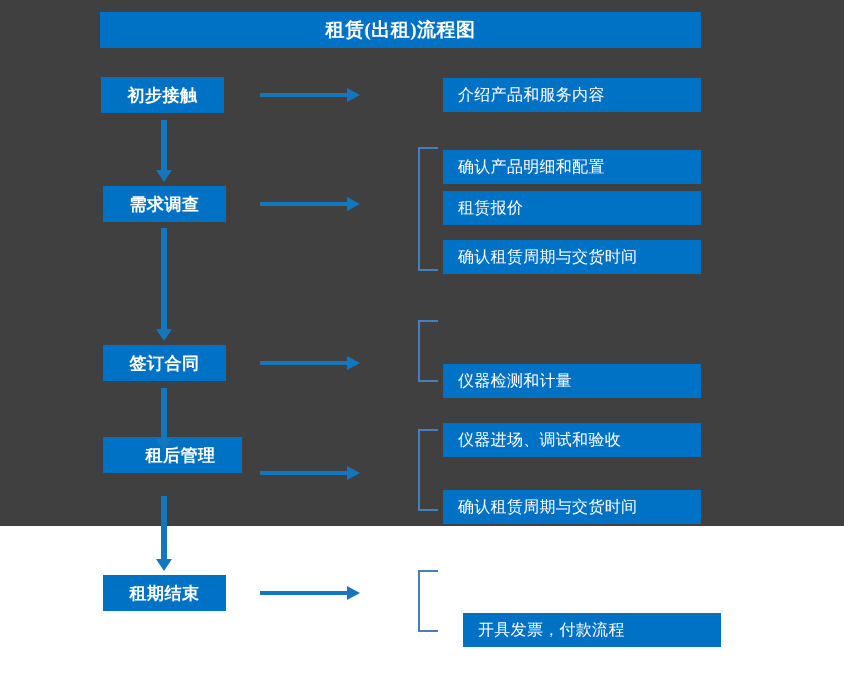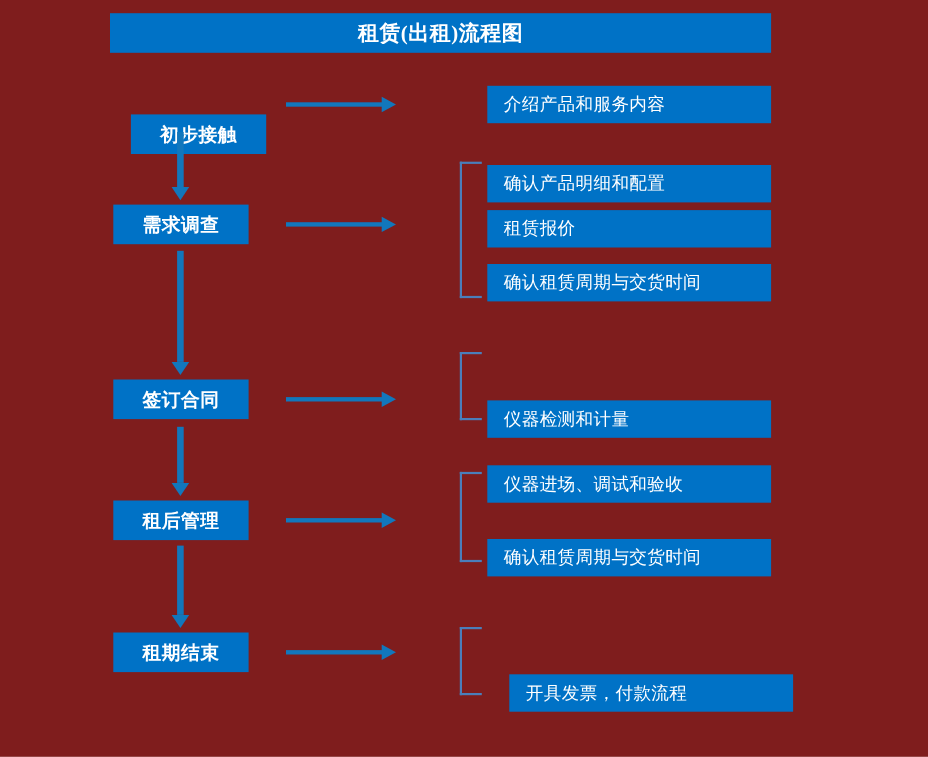--- a/index.html
+++ b/index.html
@@ -10,22 +10,22 @@
   body {
     width: 844px;
     height: 688px;
     font-family: "Liberation Serif", "DejaVu Serif", serif;
     overflow: hidden;
   }
 
   #canvas {
     position: relative;
     width: 844px;
-    height: 688px;
-    background: #7f1d1d;
+    height: 526px;
+    background: #404040;
     text-align: center;
   }
 
   
   .title-bar {
     position: absolute;
     left: 100px;
     top: 12px;
     width: 601px;
     height: 36px;
@@ -130,27 +130,27 @@
     box-sizing: border-box;
   }
 </style>
 </head>
 <body>
 
 <div id="canvas">
 
   <div class="title-bar">租赁(出租)流程图</div>
 
-  <div class="stage-box" style="left:119px; top:77px;margin-top:27px;">初步接触</div>
+  <div class="stage-box" style="left:101px; top:77px;">初步接触</div>
 
   <div class="stage-box" style="left:103px; top:186px;">需求调查</div>
 
   <div class="stage-box" style="left:103px; top:345px;">签订合同</div>
 
-  <div class="stage-box" style="left:103px; top:455px;">租后管理</div>
+  <div class="stage-box" style="left:103px; top:437px;padding-left:16px;">租后管理</div>
 
   <div class="stage-box" style="left:103px; top:575px;">租期结束</div>
 
   <div class="v-arrow" style="left:156px; top:120px; height:62px;">
     <div class="shaft" style="height:50px;"></div>
     <div class="head"></div>
   </div>
 
   <div class="v-arrow" style="left:156px; top:228px; height:113px;">
     <div class="shaft" style="height:101px;"></div>

